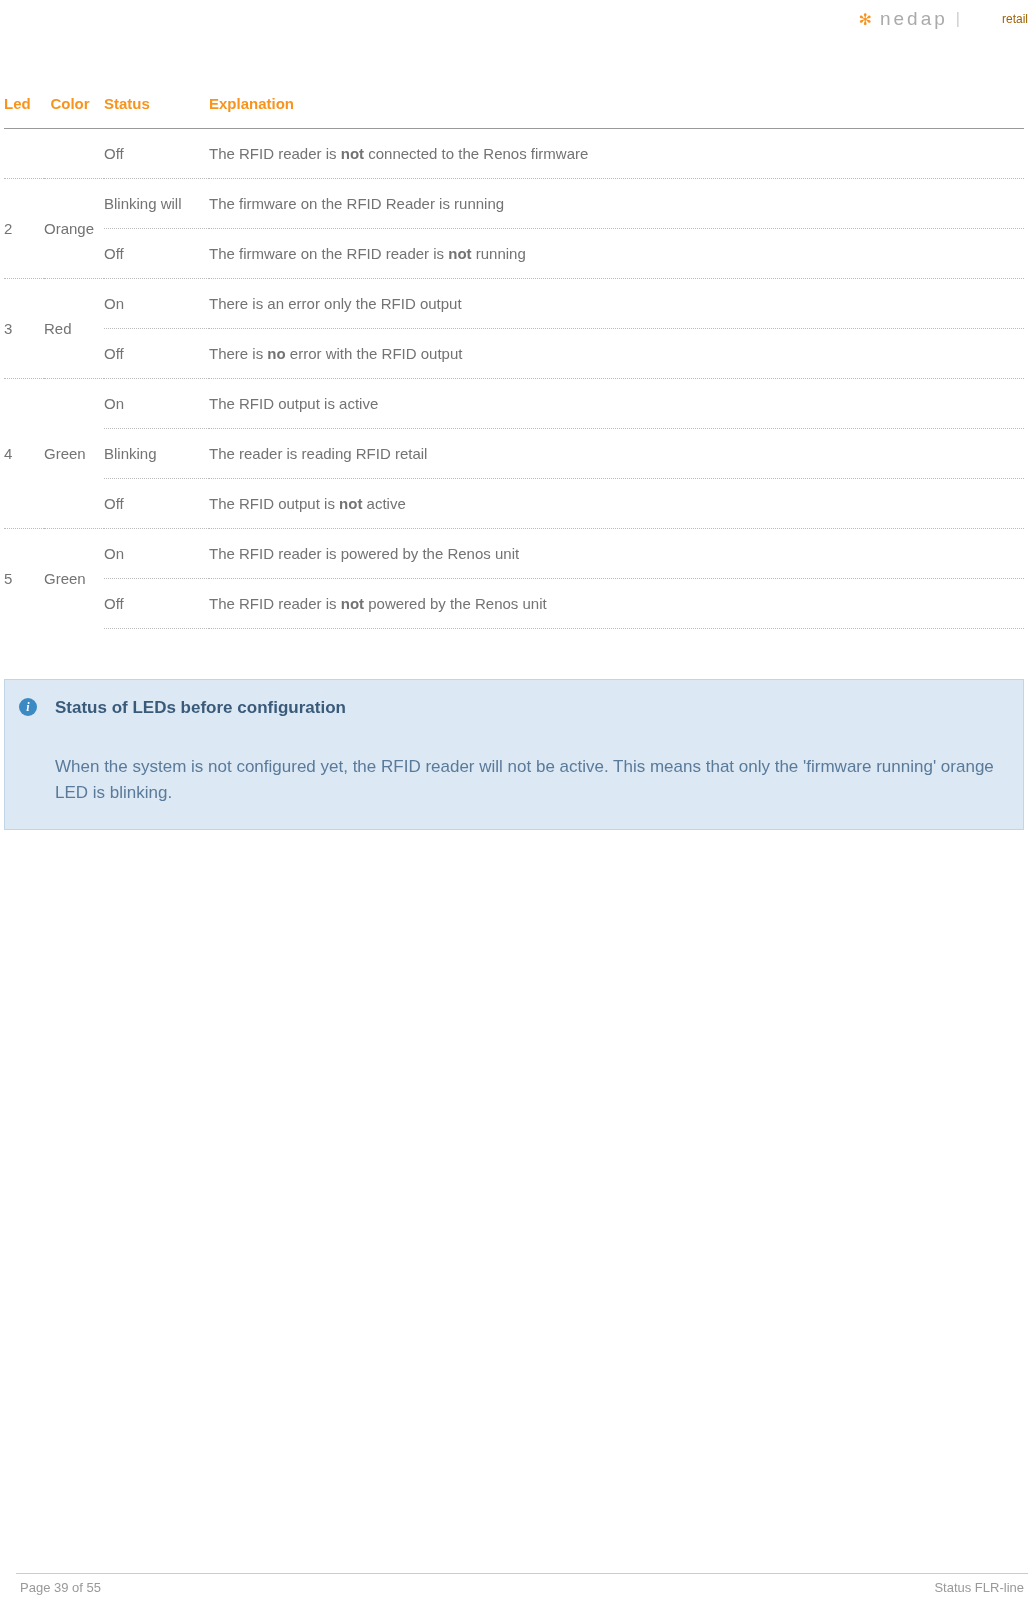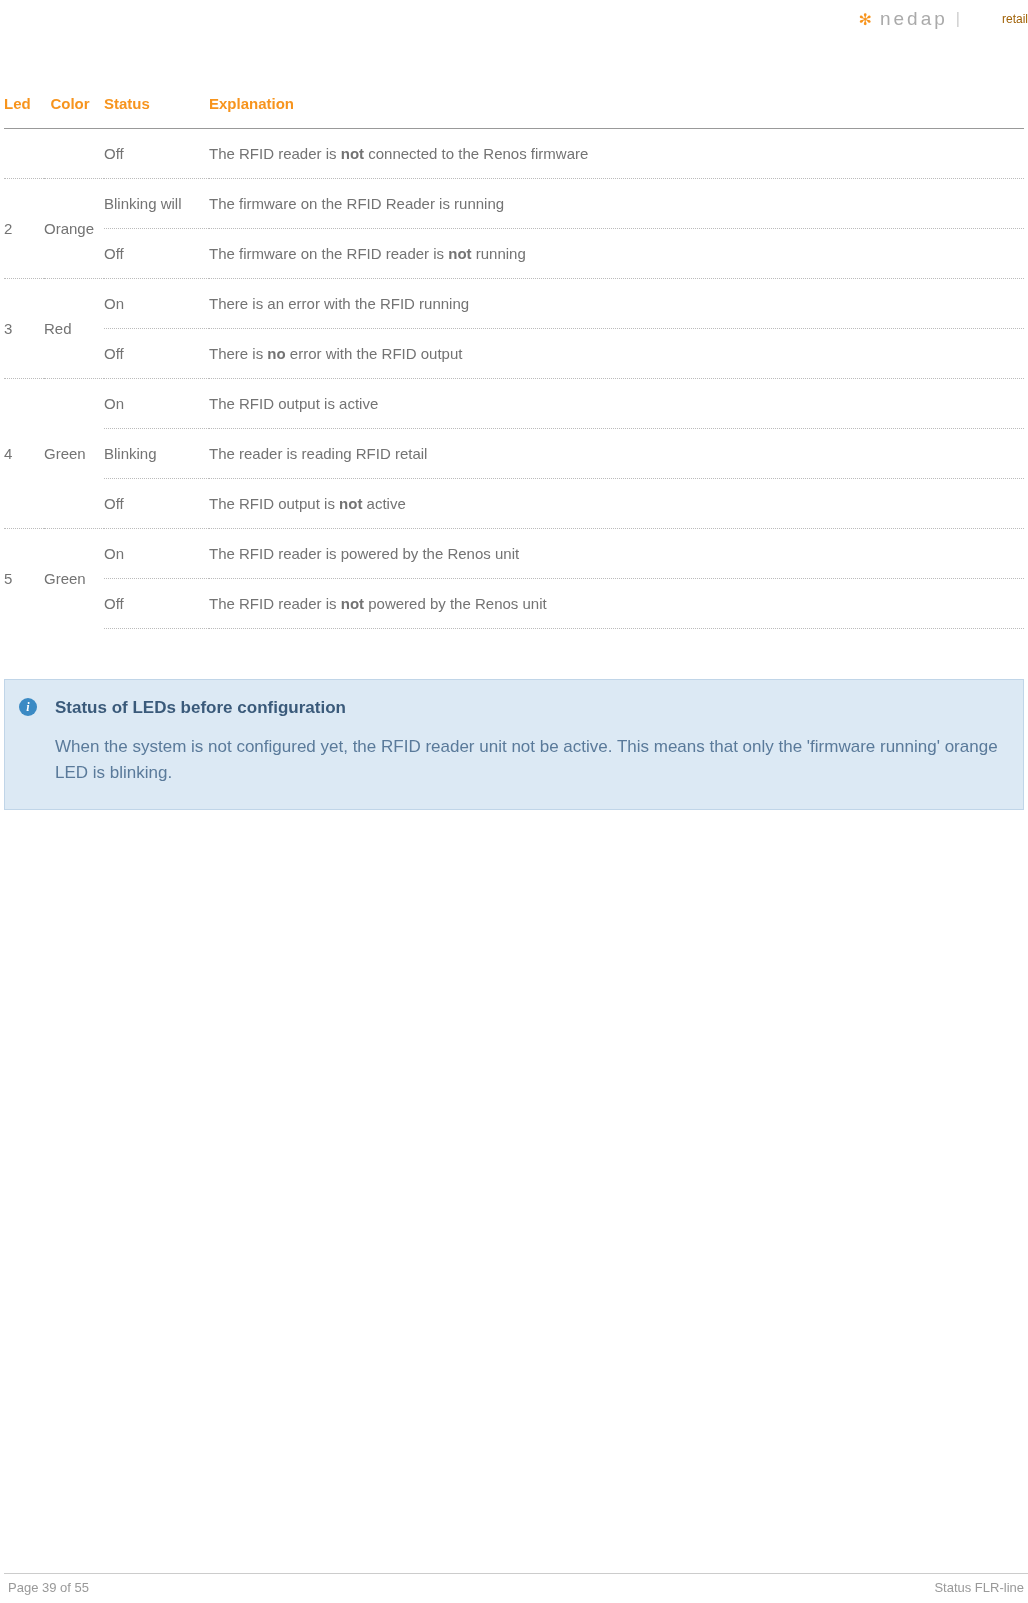--- a/index.html
+++ b/index.html
@@ -101,31 +101,31 @@
       font-style: italic;
       font-family: Georgia, serif;
       display: flex;
       align-items: center;
       justify-content: center;
     }
     .info-title {
       color: #3a5a7a;
       font-weight: bold;
       font-size: 17px;
-      margin-bottom: 16px;
+      margin-bottom: 36px;
     }
     .info-text {
       color: #5a7a9a;
       font-size: 17px;
       line-height: 1.55;
     }
     .footer {
       position: absolute;
       bottom: 8px;
-      left: 4px;
+      left: 16px;
       right: 0;
       border-top: 1px solid #ccc;
       padding: 6px 4px 0 4px;
       display: flex;
       justify-content: space-between;
       color: #999;
       font-size: 13px;
     }
   </style>
 </head>
@@ -162,21 +162,21 @@
           <td class="expl-cell">The firmware on the RFID Reader is running</td>
         </tr>
         <tr class="inner-dotted">
           <td class="status-cell">Off</td>
           <td class="expl-cell">The firmware on the RFID reader is <strong>not</strong> running</td>
         </tr>
         <tr class="row-dotted-top">
           <td rowspan="2">3</td>
           <td rowspan="2">Red</td>
           <td class="status-cell">On</td>
-          <td class="expl-cell">There is an error with the RFID running</td>
+          <td class="expl-cell">There is an error only the RFID output</td>
         </tr>
         <tr class="inner-dotted">
           <td class="status-cell">Off</td>
           <td class="expl-cell">There is <strong>no</strong> error with the RFID output</td>
         </tr>
         <tr class="row-dotted-top">
           <td rowspan="3">4</td>
           <td rowspan="3">Green</td>
           <td class="status-cell">On</td>
           <td class="expl-cell">The RFID output is active</td>
@@ -198,20 +198,20 @@
         <tr class="inner-dotted">
           <td class="status-cell">Off</td>
           <td class="expl-cell">The RFID reader is <strong>not</strong> powered by the Renos unit</td>
         </tr>
       </tbody>
   </table>
 
   <div class="info-box">
     <div class="info-icon">i</div>
     <div class="info-title">Status of LEDs before configuration</div>
-    <div class="info-text">When the system is not configured yet, the RFID reader unit not be active. This means that only the 'firmware running' orange LED is blinking.</div>
+    <div class="info-text">When the system is not configured yet, the RFID reader will not be active. This means that only the 'firmware running' orange LED is blinking.</div>
   </div>
 </div>
 
 <div class="footer">
   <span>Page 39 of 55</span>
   <span>Status FLR-line</span>
 </div>
 
 </body></html>

